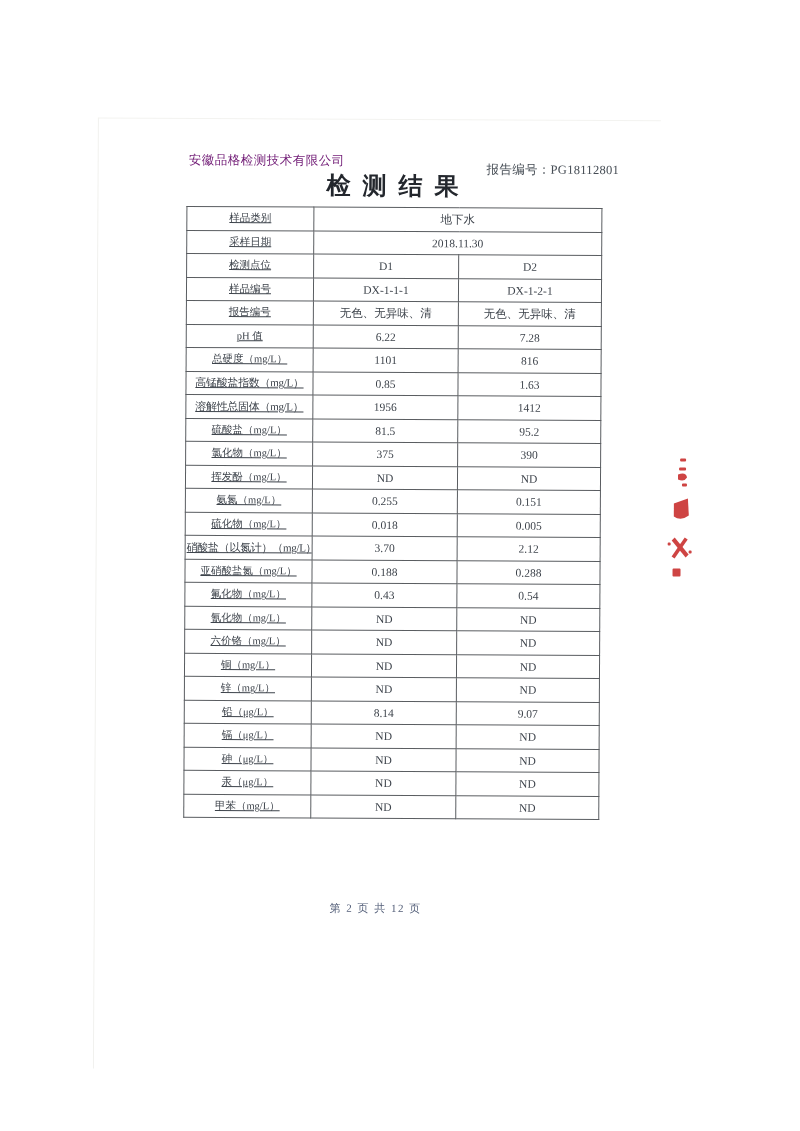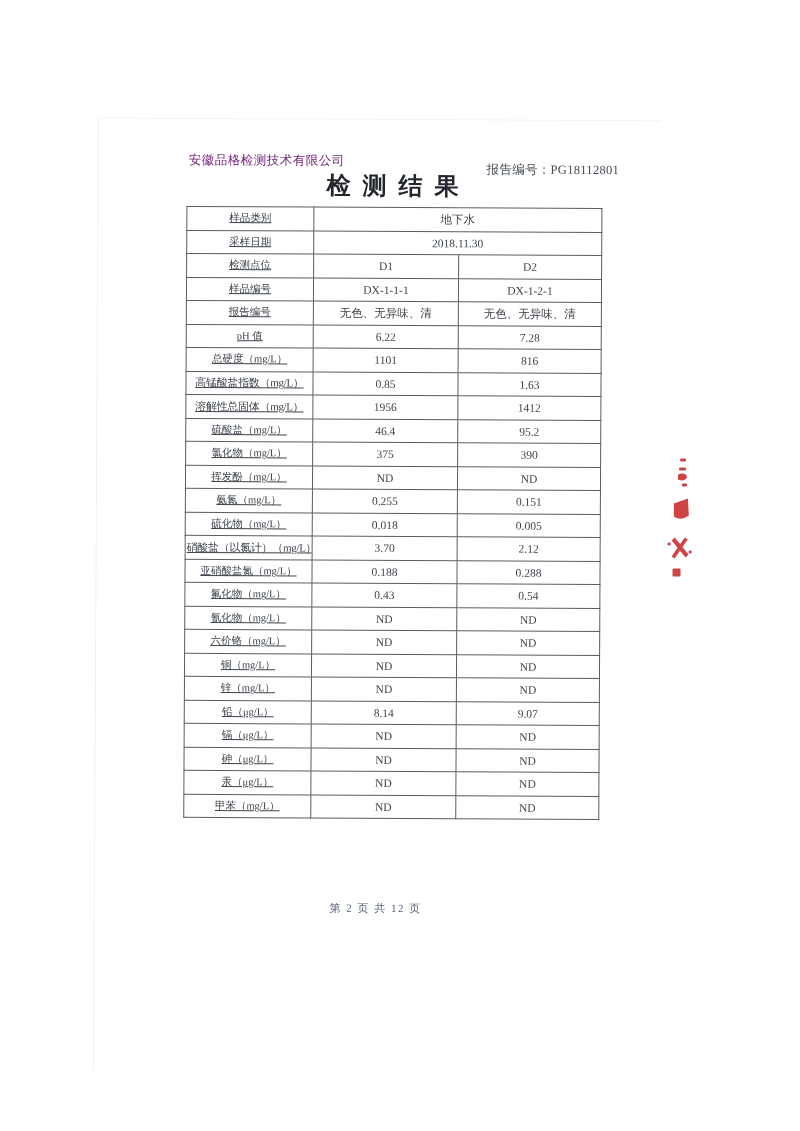--- a/index.html
+++ b/index.html
@@ -122,21 +122,21 @@
     <td class="val">0.85</td>
     <td class="val">1.63</td>
   </tr>
         <tr>
     <td class="lbl long">溶解性总固体（mg/L）</td>
     <td class="val">1956</td>
     <td class="val">1412</td>
   </tr>
         <tr>
     <td class="lbl">硫酸盐（mg/L）</td>
-    <td class="val">46.4</td>
+    <td class="val">81.5</td>
     <td class="val">95.2</td>
   </tr>
         <tr>
     <td class="lbl">氯化物（mg/L）</td>
     <td class="val">375</td>
     <td class="val">390</td>
   </tr>
         <tr>
     <td class="lbl">挥发酚（mg/L）</td>
     <td class="val">ND</td>

